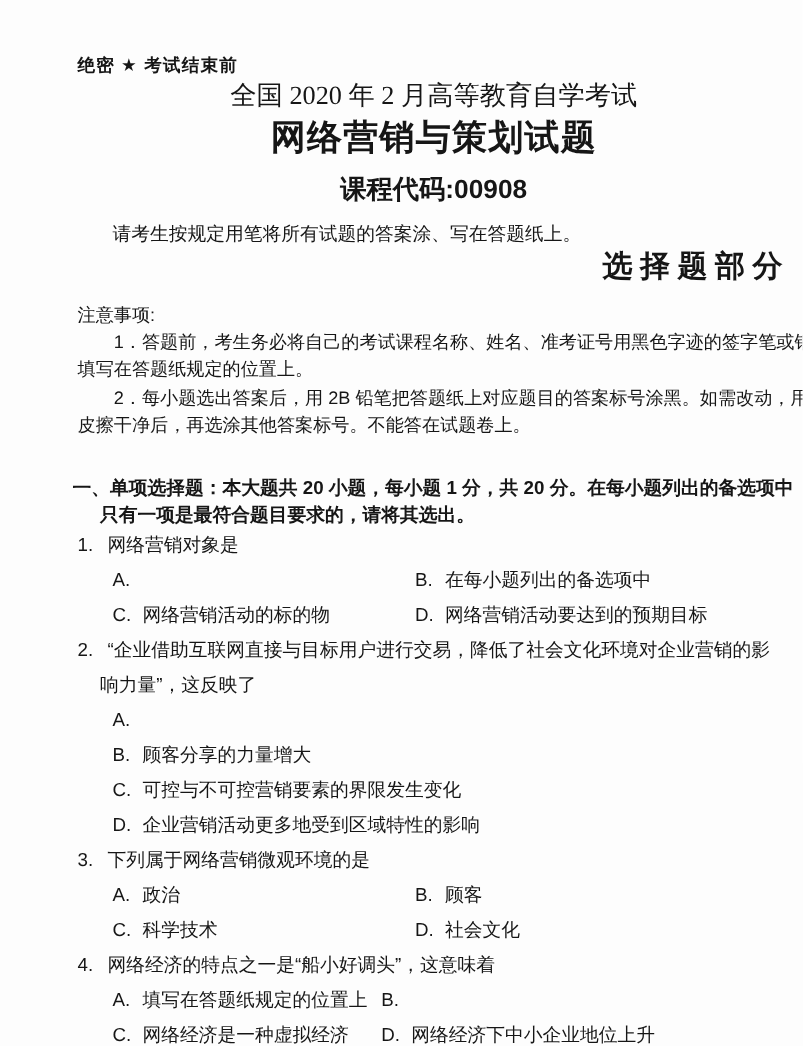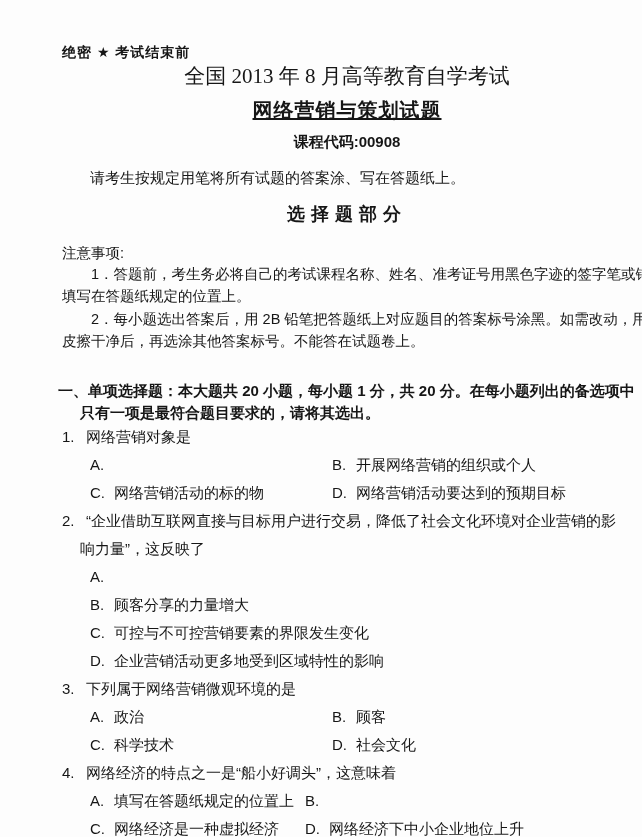--- a/index.html
+++ b/index.html
@@ -20,33 +20,33 @@
     font-size:14px;font-weight:bold;letter-spacing:1px;
   }
   .title-block{left:62px;width:570px;text-align:center;}
   .title1{
     top:63px;
     font-family:"Liberation Serif","DejaVu Serif",serif;
     font-size:21px;line-height:27px;
   }
   .title2{
     top:93px;
-    font-size:20px;font-weight:bold;letter-spacing:1px;line-height:34px;text-decoration:underline;
+    font-size:28px;font-weight:bold;letter-spacing:1px;line-height:34px;
   }
   .course-code{
-    top:131px;
-    font-size:15px;font-weight:bold;line-height:22px;
+    top:141px;
+    font-size:21px;font-weight:bold;line-height:22px;
   }
   .instruction{
-    left:90px;top:168px;
+    left:90px;top:178px;
     font-size:15px;line-height:20px;
   }
   .part-heading{
     top:202px;
-    font-size:18px;font-weight:bold;letter-spacing:6px;line-height:24px;
+    font-size:24px;font-weight:bold;letter-spacing:6px;line-height:24px;text-align:right;
   }
   .notice-label{
     left:62px;top:244px;
     font-size:14.5px;line-height:18px;
   }
   .notice{
     left:62px;top:263px;width:572px;
     font-size:14.5px;line-height:22.4px;
   }
   .notice .fl{text-indent:2em;}
@@ -68,21 +68,21 @@
   .w242{width:242px;flex:none;}
   .w215{width:215px;flex:none;}
 </style>
 </head>
 <body>
 
 <div class="page">
 
   <div class="abs classification nowrap">绝密 ★ 考试结束前</div>
 
-  <div class="abs title-block title1 nowrap">全国 2013 年 8 月高等教育自学考试</div>
+  <div class="abs title-block title1 nowrap">全国 2020 年 2 月高等教育自学考试</div>
 
   <div class="abs title-block title2 nowrap">网络营销与策划试题</div>
 
   <div class="abs title-block course-code nowrap">课程代码:00908</div>
 
   <div class="abs instruction nowrap">请考生按规定用笔将所有试题的答案涂、写在答题纸上。</div>
 
   <div class="abs title-block part-heading nowrap">选择题部分</div>
 
   <div class="abs notice-label nowrap">注意事项:</div>
@@ -104,21 +104,21 @@
     <div class="qrow">
       <span class="qnum">1.</span>
       <span>网络营销对象是</span>
     </div>
     <div class="optrow">
       <span class="optcell w242">
         <span class="letter">A.</span>
       </span>
       <span class="optcell">
         <span class="letter">B.</span>
-        <span>开展网络营销的组织或个人</span>
+        <span>在每小题列出的备选项中</span>
       </span>
     </div>
     <div class="optrow">
       <span class="optcell w242">
         <span class="letter">C.</span>
         <span>网络营销活动的标的物</span>
       </span>
       <span class="optcell">
         <span class="letter">D.</span>
         <span>网络营销活动要达到的预期目标</span>

